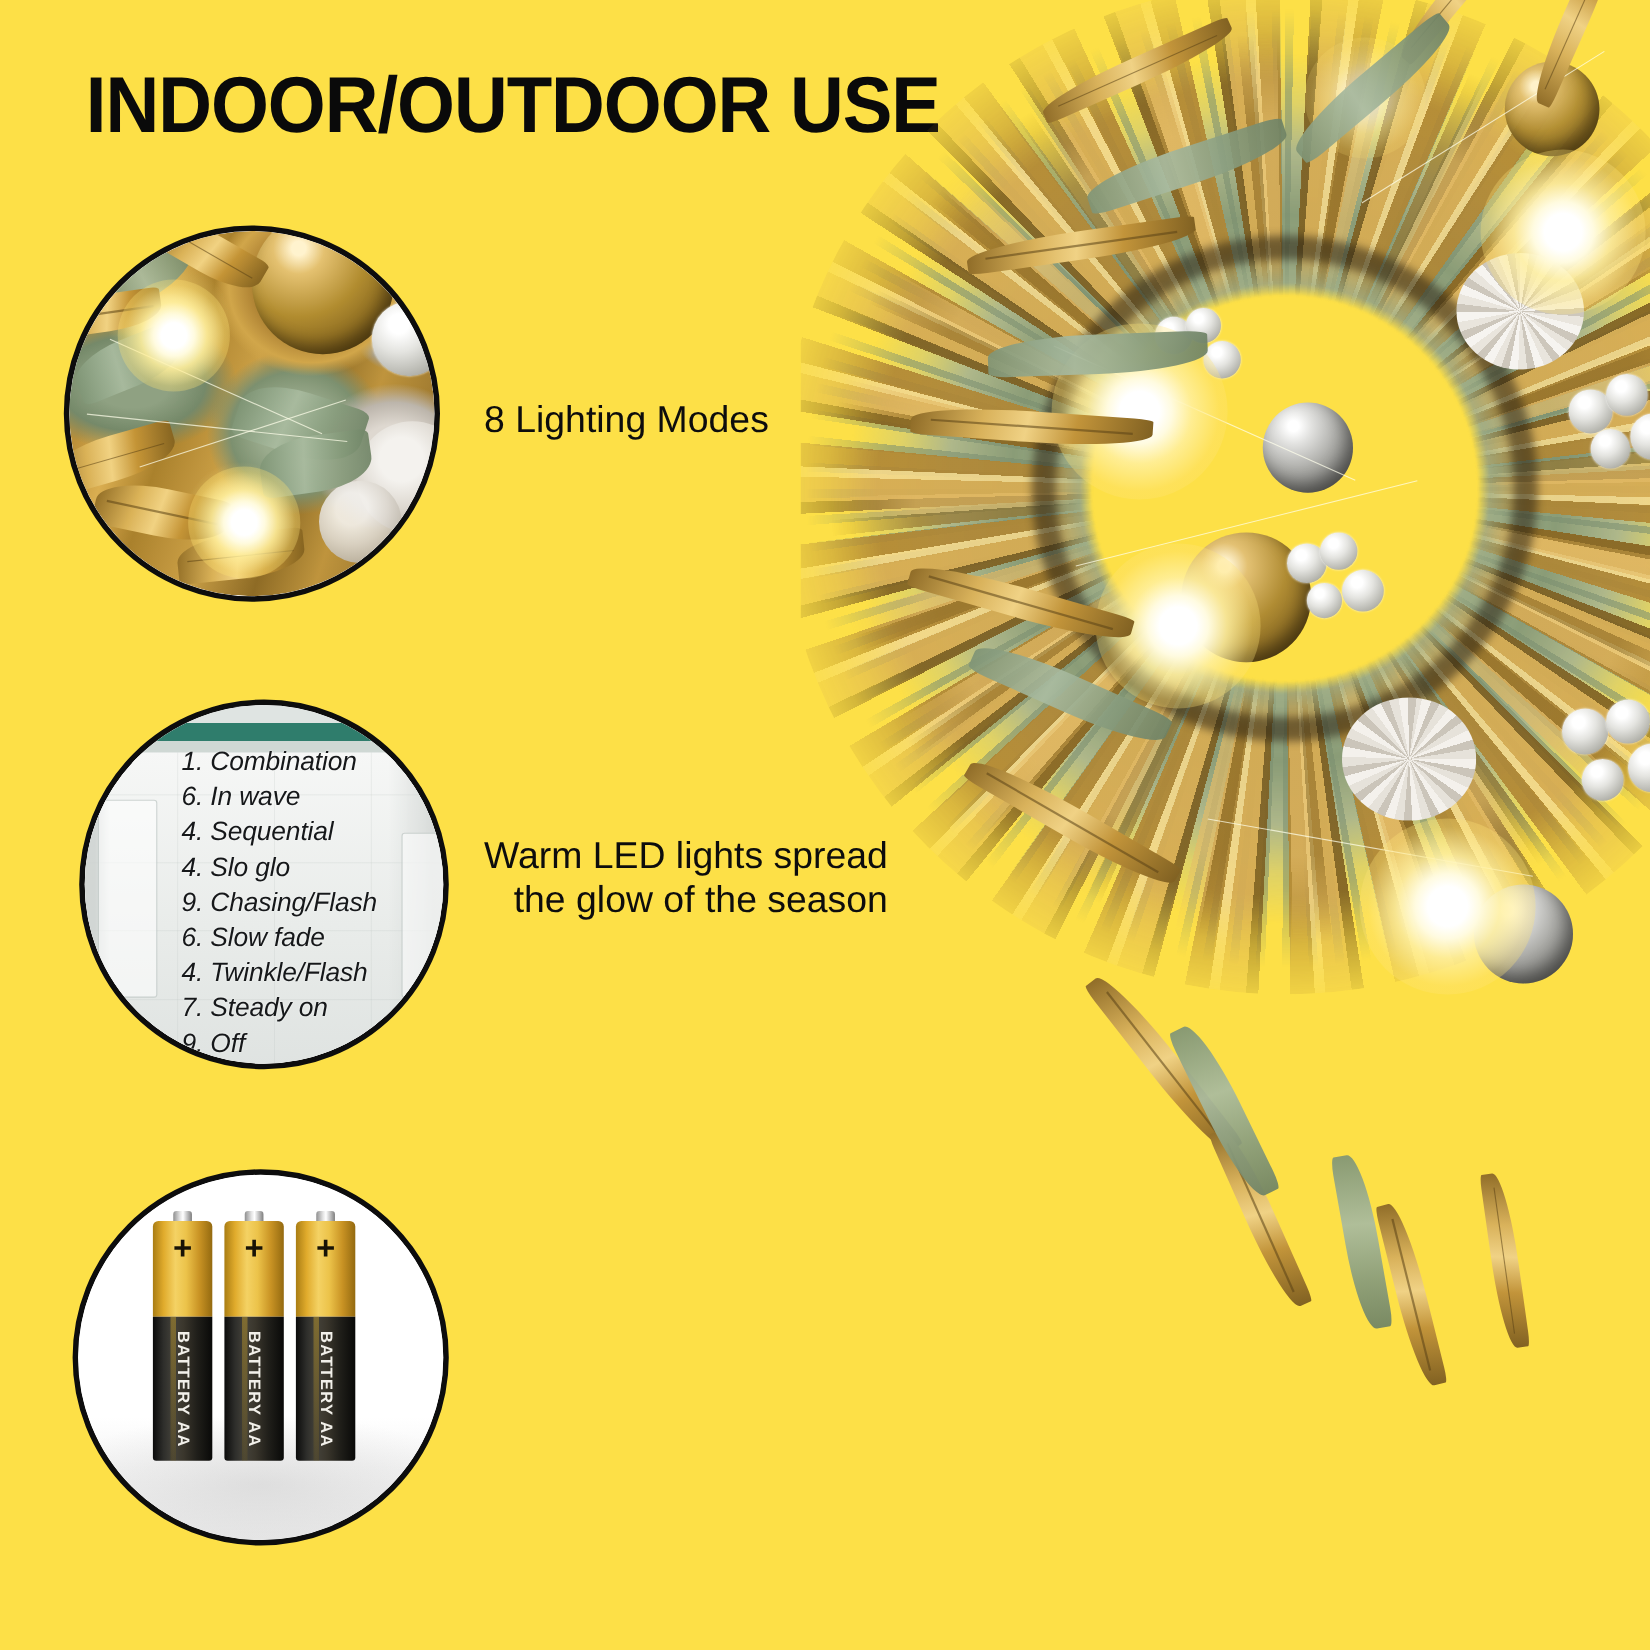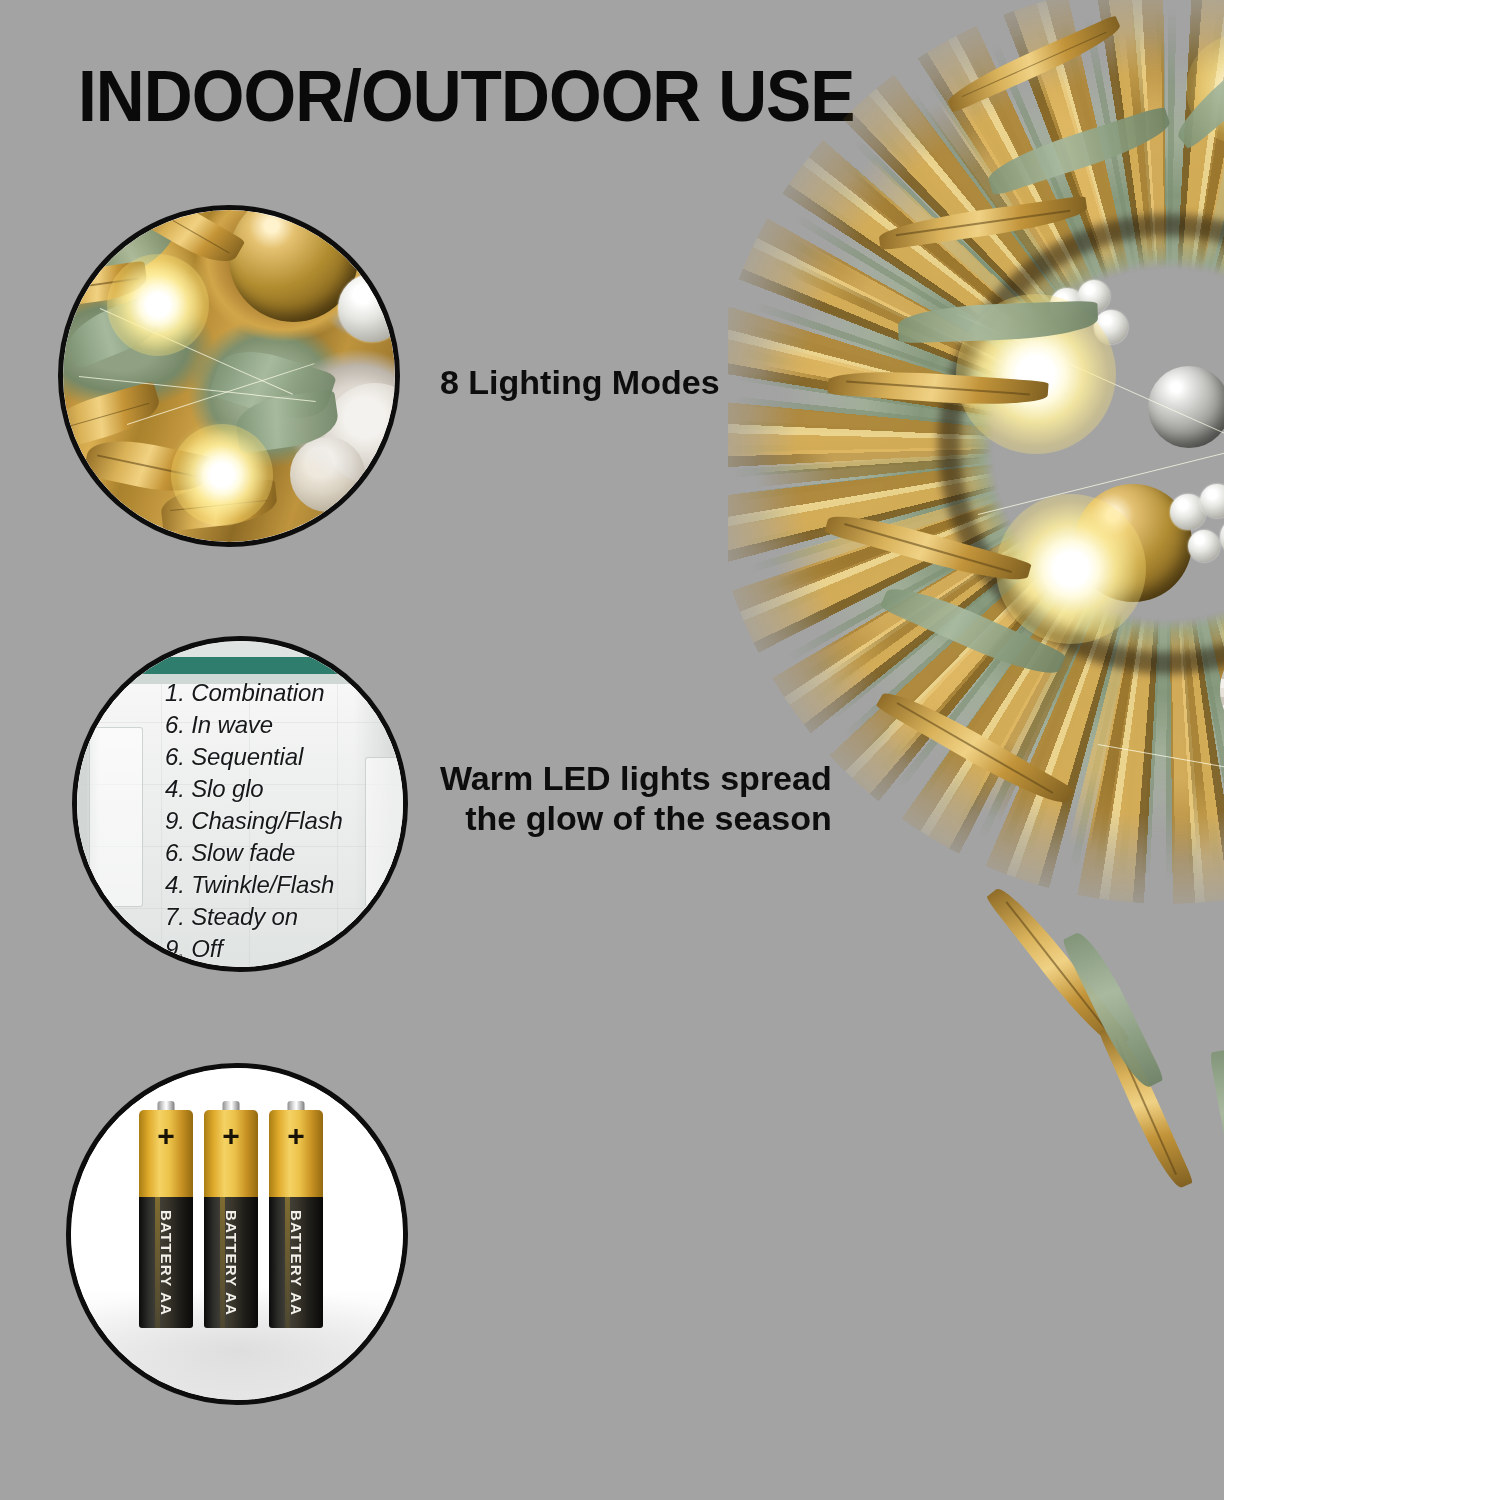--- a/index.html
+++ b/index.html
@@ -8,23 +8,23 @@
   html, body {
     width: 1500px;
     height: 1500px;
     background: #ffffff;
     font-family: "Liberation Sans", sans-serif;
     overflow: hidden;
   }
 
   #page {
     position: relative;
-    width: 1224px;
+    width: 1500px;
     height: 1500px;
-    background: #a3a3a3;
+    background: #fde047;
     overflow: hidden;
   }
 
   
   #page-title {
     position: absolute;
     left: 78px;
     top: 60px;
     font-family: "Liberation Sans", sans-serif;
     font-size: 72px;
@@ -238,21 +238,21 @@
     font-family: "Liberation Sans", sans-serif;
     font-size: 15px;
     font-weight: 700;
     letter-spacing: 1.2px;
   }
 
   
   .caption {
     position: absolute;
     font-family: "Liberation Sans", sans-serif;
-    font-weight: 700;
+    font-weight: 400;
     color: #0d0d0d;
     line-height: 1.19;
     white-space: pre-line;
   }
   #caption-lighting { left: 440px; top: 362px;  font-size: 34px; }
   #caption-glow     { left: 440px; top: 758px;  font-size: 34px; text-align: right; }
   #caption-timer    { left: 440px; top: 1188px; font-size: 33px; }
 
   
   #wreath-photo {
@@ -318,21 +318,21 @@
 
   <div id="circle-modes" class="feature-circle">
     <div class="circle-inner">
       <div id="modes-photo">
         <div class="bracket" style="left:16px;top:90px;width:54px;height:180px;"></div>
         <div class="bracket" style="left:292px;top:120px;width:48px;height:150px;"></div>
       </div>
       <ul id="modes-list">
         <li>1. Combination</li>
         <li>6. In wave</li>
-        <li>6. Sequential</li>
+        <li>4. Sequential</li>
         <li>4. Slo glo</li>
         <li>9. Chasing/Flash</li>
         <li>6. Slow fade</li>
         <li>4. Twinkle/Flash</li>
         <li>7. Steady on</li>
         <li>9. Off</li>
       </ul>
     </div>
   </div>
 

